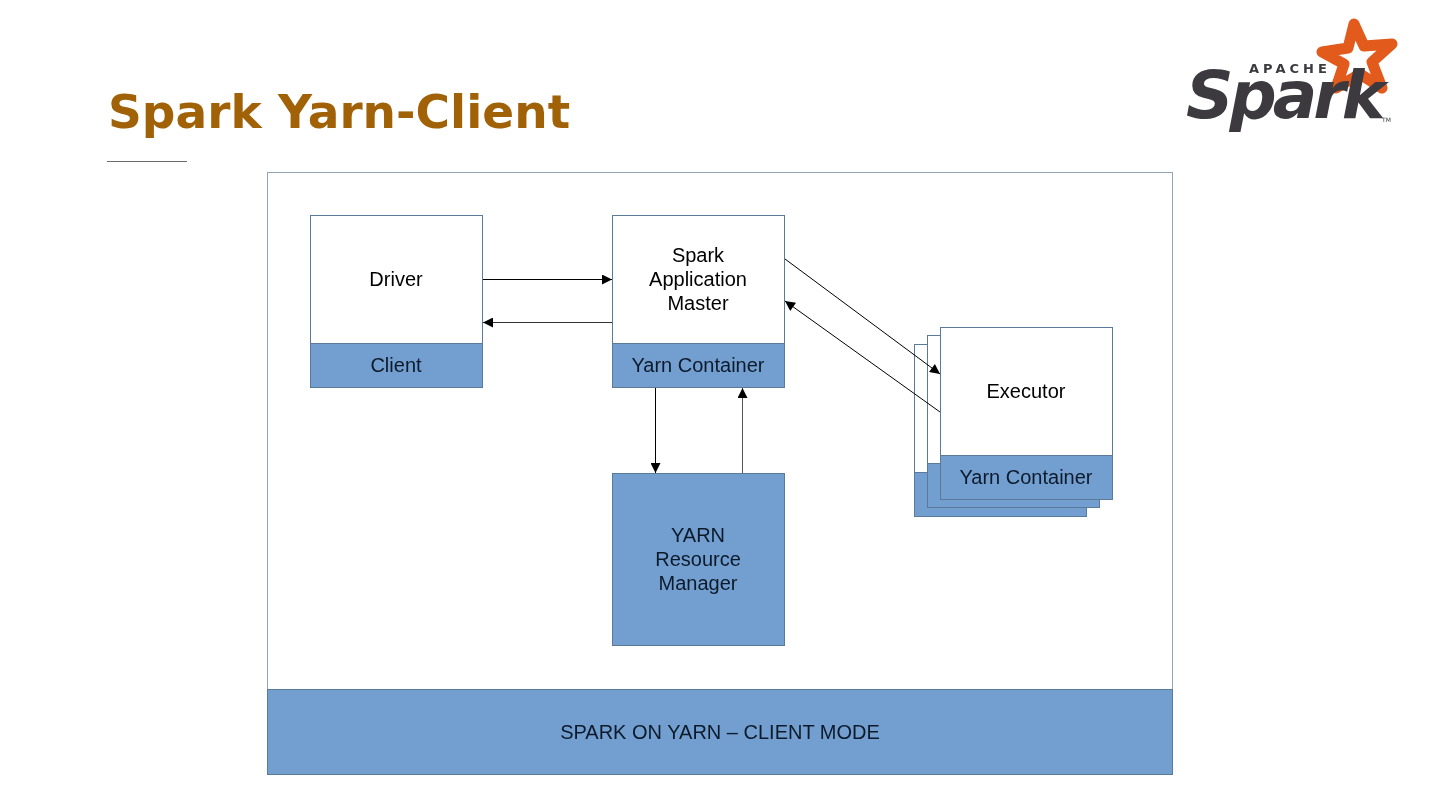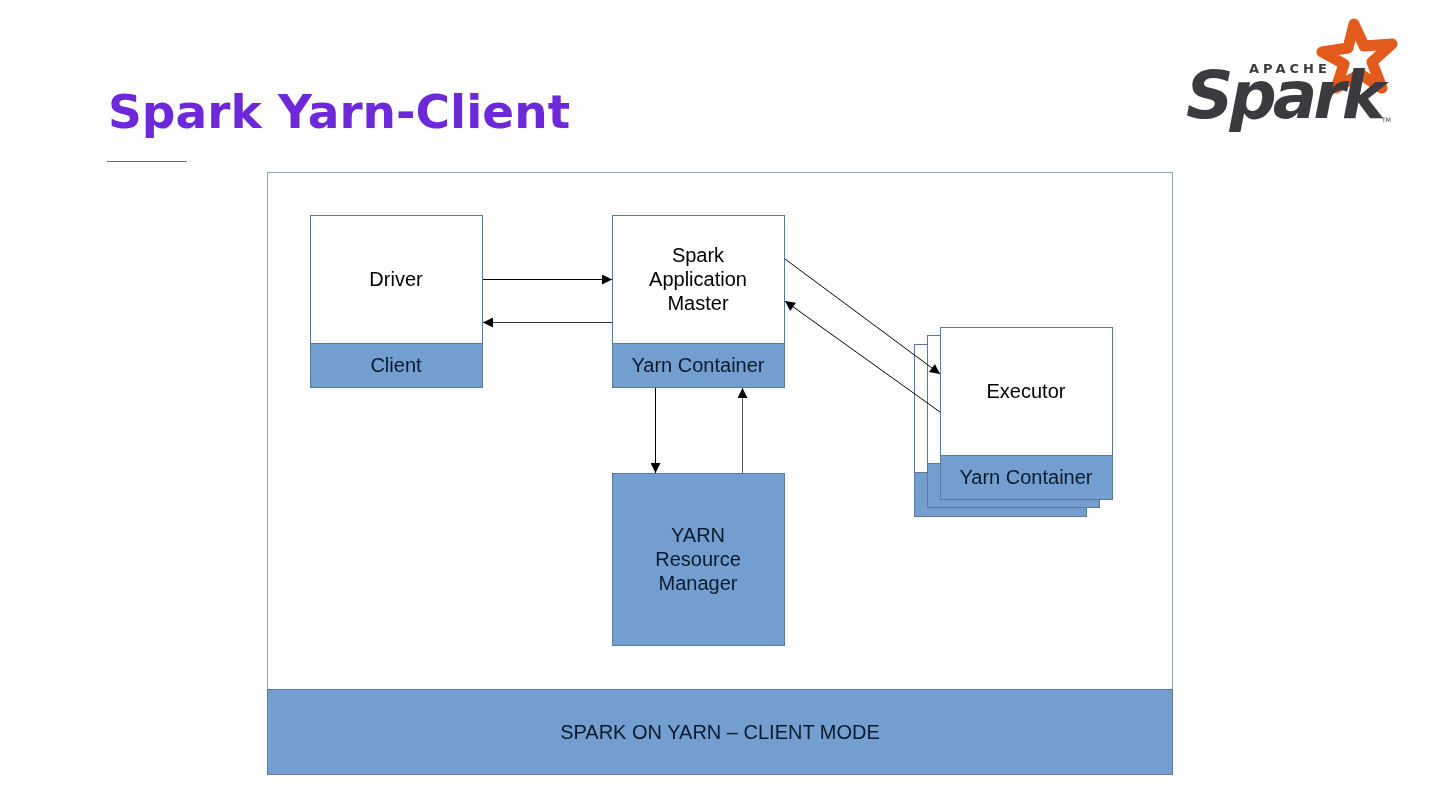--- a/index.html
+++ b/index.html
@@ -16,21 +16,21 @@
     }
     .slide-title {
       position: absolute;
       left: 108px;
       top: 82px;
       margin: 0;
       font-family: "DejaVu Sans", sans-serif;
       font-weight: bold;
       font-size: 47px;
       line-height: 60px;
-      color: #6d28d9;
+      color: #a16207;
       letter-spacing: 0px;
     }
     .title-rule {
       position: absolute;
       left: 107px;
       top: 161px;
       width: 80px;
       height: 1px;
       background: #6b6b6b;
     }

